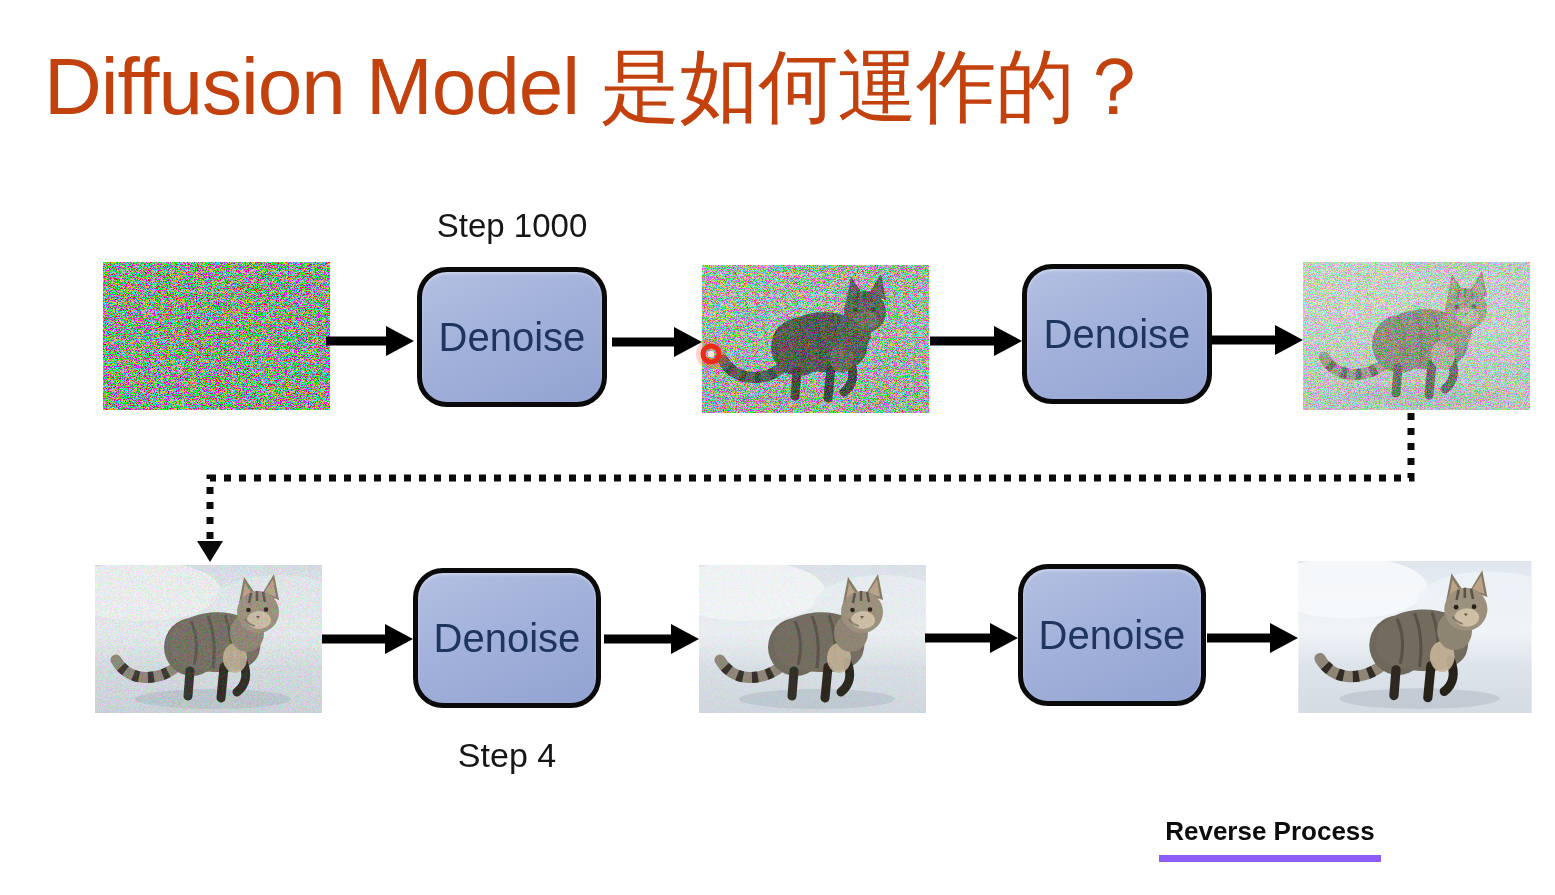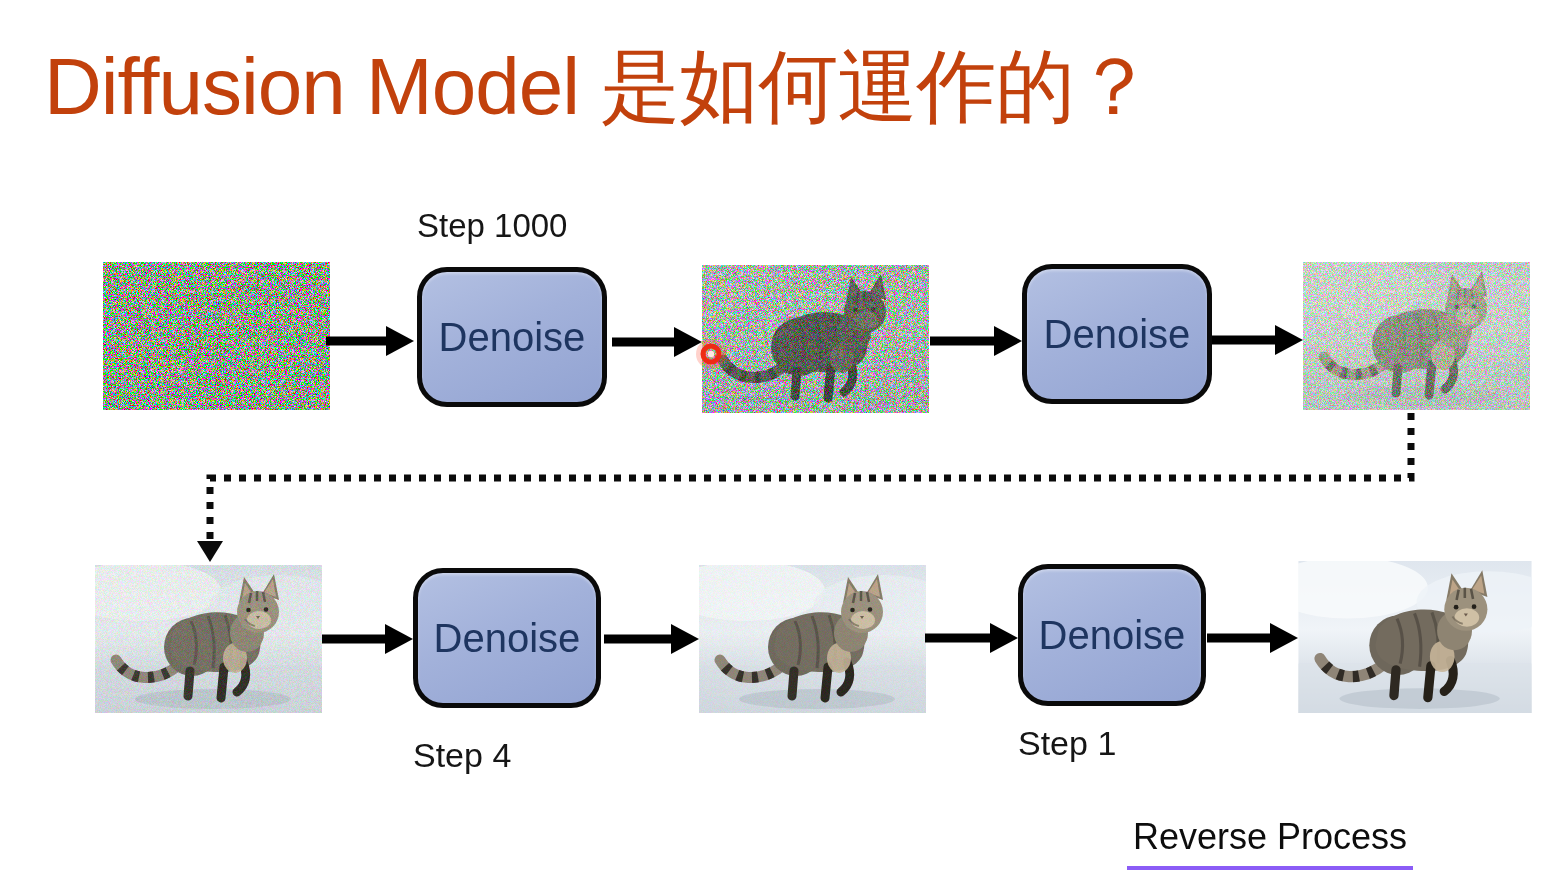--- a/index.html
+++ b/index.html
@@ -5,38 +5,38 @@
   html,body{margin:0;padding:0;background:#ffffff;}
   .slide{
     position:relative;width:1555px;height:895px;background:#ffffff;overflow:hidden;
     font-family:"Liberation Sans",sans-serif;color:#111;
   }
   .title{
     position:absolute;left:40px;top:30px;margin:4px;
     font-size:80px;font-weight:400;letter-spacing:-1px;color:#c2410c;white-space:nowrap;
   }
   .step-label{
-    position:absolute;font-size:33px;color:#161616;white-space:nowrap;
+    position:absolute;font-size:33px;color:#161616;text-align:center;white-space:nowrap;
   }
   .denoise-box{
     position:absolute;width:190px;height:140px;box-sizing:border-box;
     border:5px solid #0a0a0a;border-radius:30px;
     background:linear-gradient(155deg,#b3c0e2 0%,#a2b1da 45%,#92a3d2 100%);
     display:flex;align-items:center;justify-content:center;
     box-shadow:inset 0 2px 3px rgba(255,255,255,.35);
   }
   .denoise-box span{font-size:40px;color:#1e3560;}
   .tile{position:absolute;line-height:0;}
   .overlay{position:absolute;left:0;top:0;pointer-events:none;}
   .reverse{
     position:absolute;left:1080px;top:816px;width:380px;text-align:center;
   }
   .reverse span{
-    display:inline-block;font-size:36px;font-weight:400;color:#0d0d0d;
-    border-bottom:4px solid #8b5cf6;padding:0 6px 8px 6px;white-space:nowrap;
+    display:inline-block;font-size:26px;font-weight:700;color:#0d0d0d;
+    border-bottom:7px solid #8b5cf6;padding:0 6px 8px 6px;white-space:nowrap;
   }
 </style>
 </head>
 <body>
 
 <div class="slide">
 
   <svg width="0" height="0" style="position:absolute" aria-hidden="true">
     <defs>
       <linearGradient id="snowG" x1="0" y1="0" x2="0" y2="1">
@@ -114,21 +114,20 @@
     <span>Denoise</span>
   </div>
   <div class="denoise-box" style="left:413px;top:568px;width:188px;">
     <span>Denoise</span>
   </div>
   <div class="denoise-box" style="left:1018px;top:564px;width:188px;height:142px;">
     <span>Denoise</span>
   </div>
 
   <div class="step-label" style="left:413px;top:736px;width:188px;font-size:34px;">Step 4</div>
-  <div class="step-label" style="left:1018px;top:724px;width:188px;font-size:34px;">Step 1</div>
 
   <div class="tile" style="left:103px;top:262px;">
     <svg width="227" height="148">
       <rect width="227" height="148" fill="#888" filter="url(#noiseHeavy)"></rect>
     </svg>
   </div>
 
   <div class="tile" style="left:702px;top:265px;">
     <svg width="227" height="148">
       <use href="#snowBg"></use>

